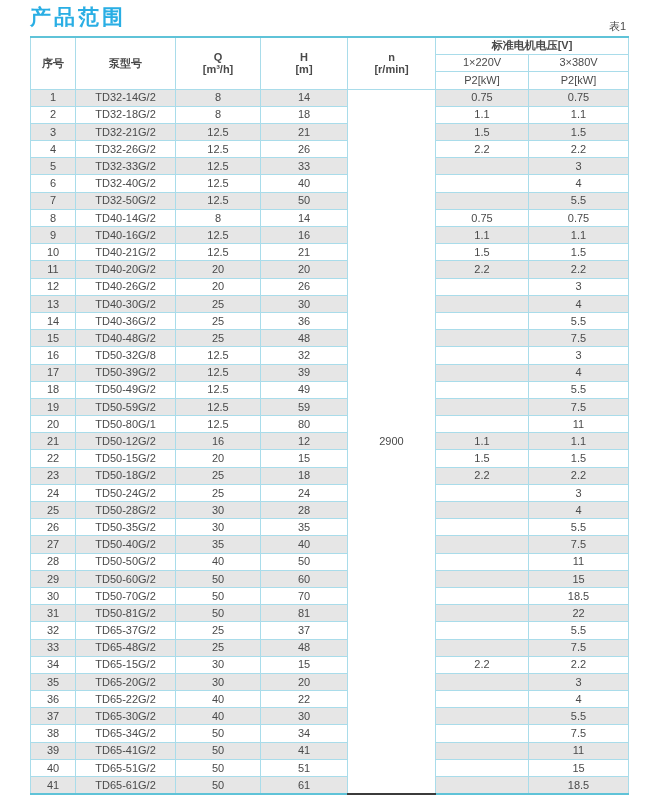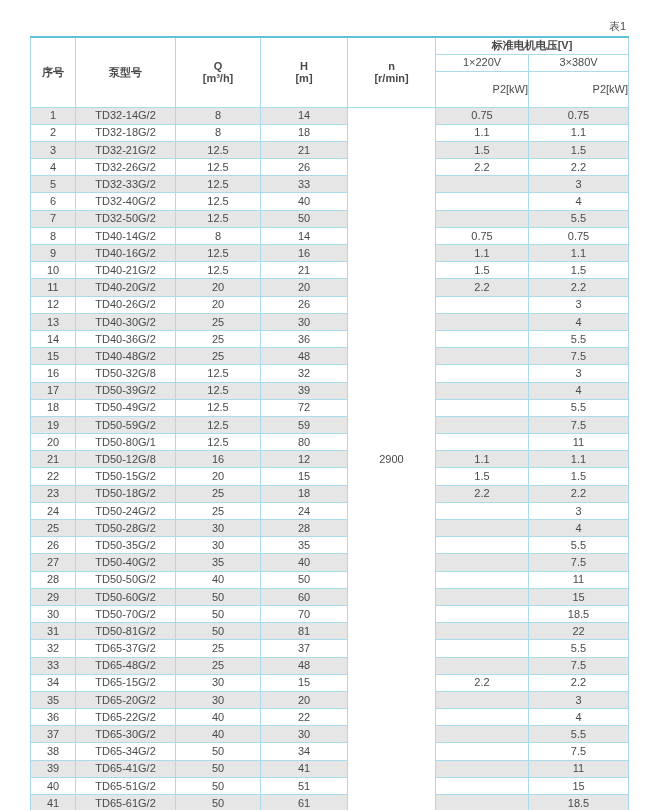--- a/index.html
+++ b/index.html
@@ -31,31 +31,32 @@
   th,td{
     border:1px solid var(--border-light);
     text-align:center;vertical-align:middle;
     font-weight:normal;padding:0;line-height:1.15;
     overflow:hidden;white-space:nowrap;
   }
   thead th{background:#ffffff;}
   table{border-top:2px solid var(--border-strong);border-bottom:2px solid var(--border-strong);}
   tr.hrow1 th{height:17px;font-weight:bold;}
   tr.hrow2 th{height:17px;}
-  tr.hrow3 th{height:36px;text-align:right;}
+  tr.hrow3 th{height:18px;}
   tbody td{height:17.2px;}
   tbody tr.odd td{background:var(--stripe);}
   tbody tr.even td{background:#ffffff;}
   td.n-cell{background:#ffffff !important;border-bottom:2px solid var(--dark-line);}
   .two-line{display:block;}
 </style>
 </head>
 <body>
 
 <div class="page">
+  <div class="page-title">产品范围</div>
   <div class="table-label">表1</div>
 
   <div class="table-wrap">
     <table>
       <colgroup>
         <col style="width:45px">
         <col style="width:100px">
         <col style="width:85px">
         <col style="width:87px">
         <col style="width:88px">
@@ -224,21 +225,21 @@
             <td>TD50-39G/2</td>
             <td>12.5</td>
             <td>39</td>
             <td></td>
             <td>4</td>
           </tr>
           <tr class="even">
             <td>18</td>
             <td>TD50-49G/2</td>
             <td>12.5</td>
-            <td>72</td>
+            <td>49</td>
             <td></td>
             <td>5.5</td>
           </tr>
           <tr class="odd">
             <td>19</td>
             <td>TD50-59G/2</td>
             <td>12.5</td>
             <td>59</td>
             <td></td>
             <td>7.5</td>
@@ -246,21 +247,21 @@
           <tr class="even">
             <td>20</td>
             <td>TD50-80G/1</td>
             <td>12.5</td>
             <td>80</td>
             <td></td>
             <td>11</td>
           </tr>
           <tr class="odd">
             <td>21</td>
-            <td>TD50-12G/8</td>
+            <td>TD50-12G/2</td>
             <td>16</td>
             <td>12</td>
             <td>1.1</td>
             <td>1.1</td>
           </tr>
           <tr class="even">
             <td>22</td>
             <td>TD50-15G/2</td>
             <td>20</td>
             <td>15</td>

